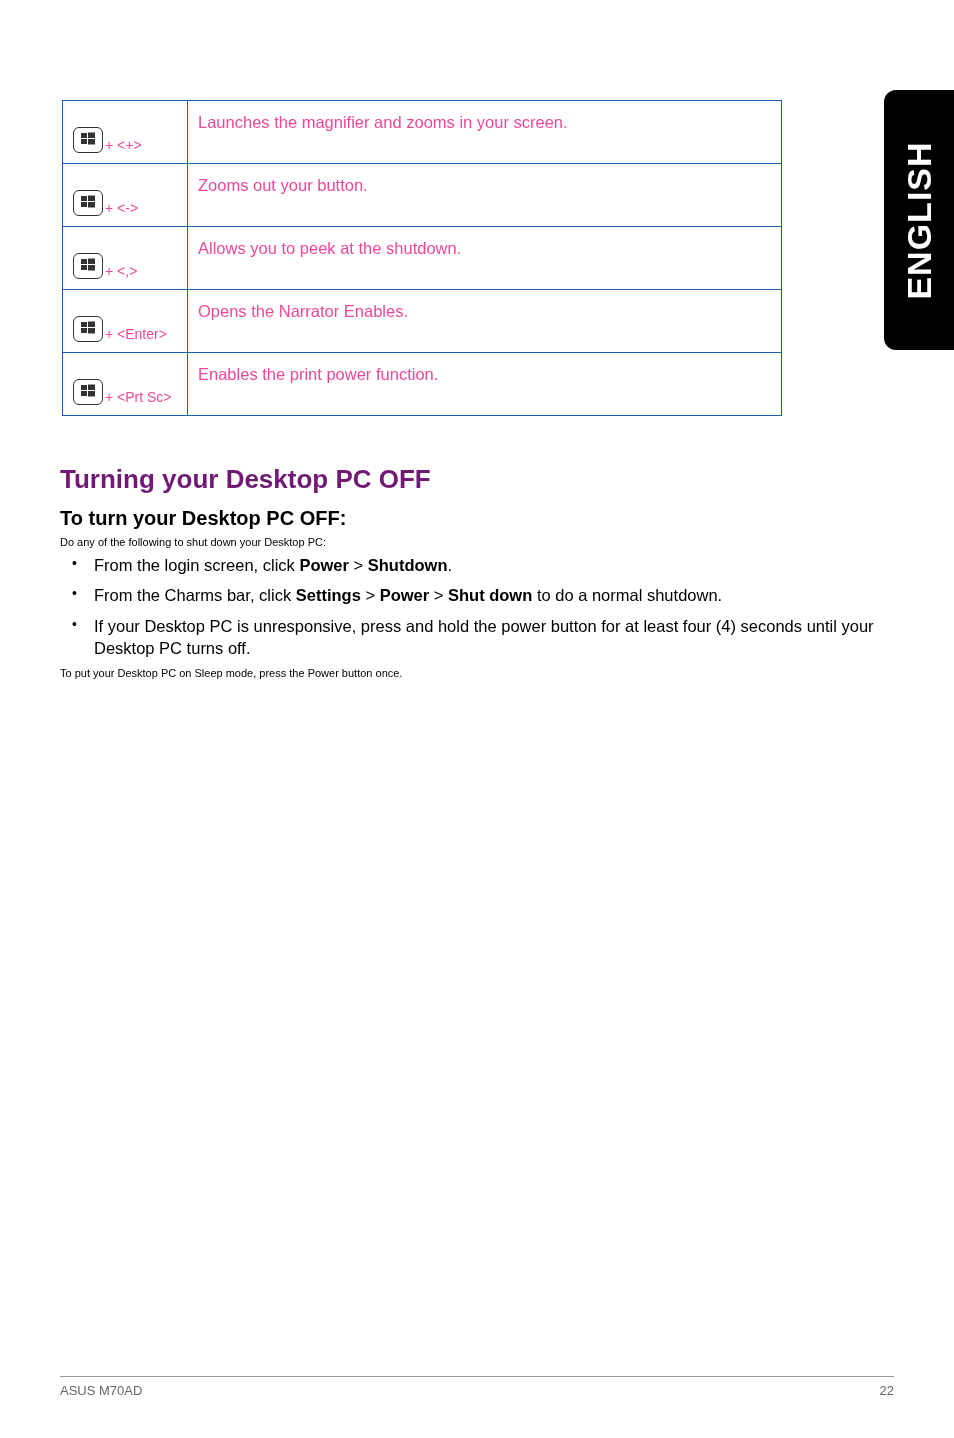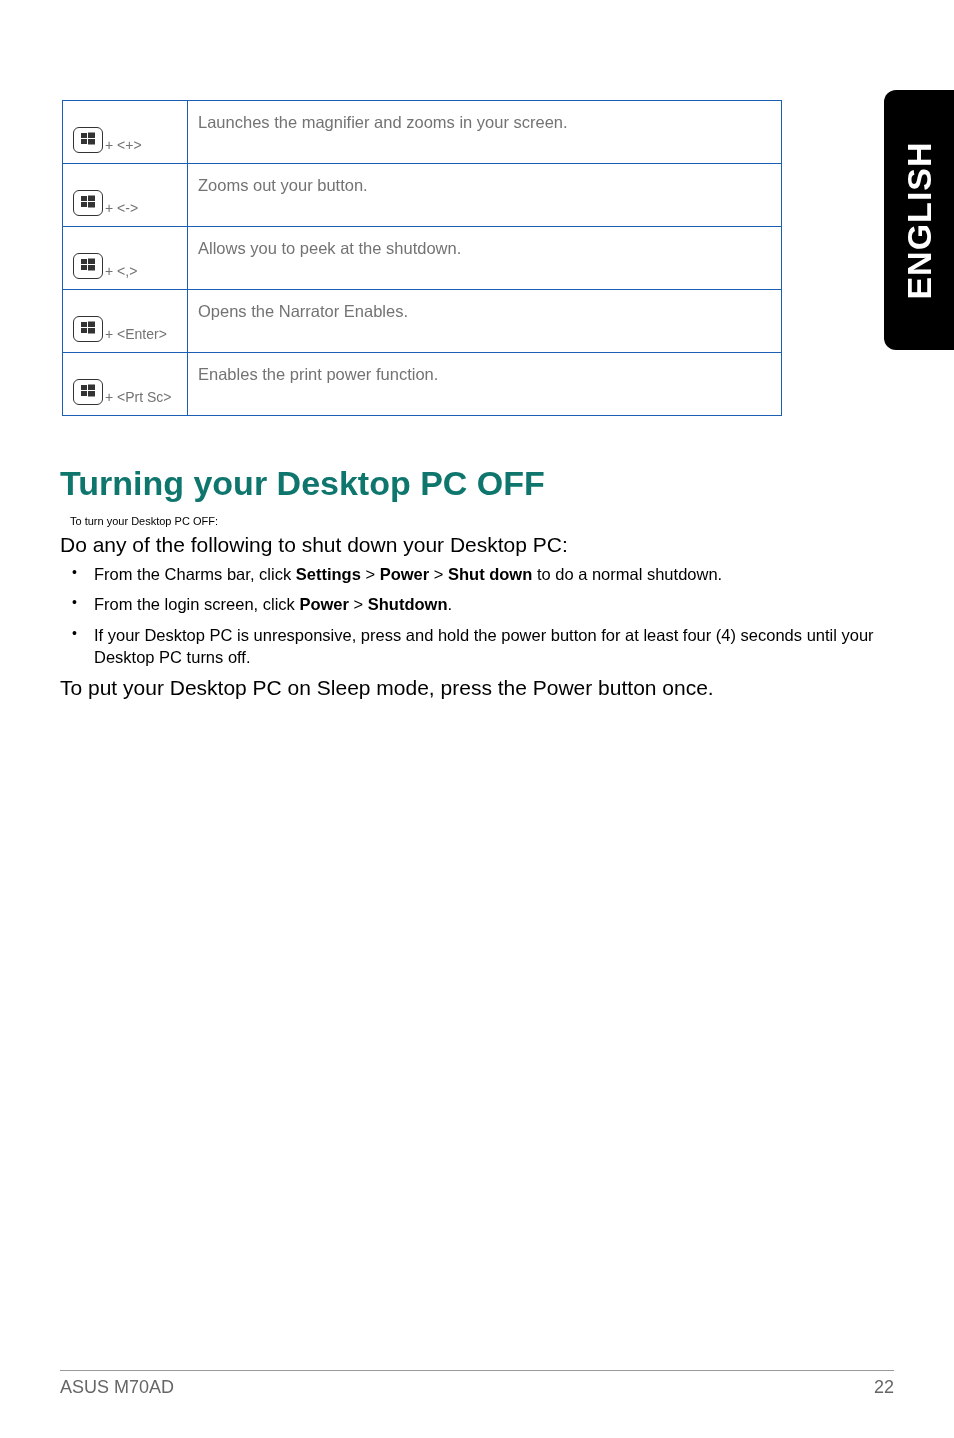--- a/index.html
+++ b/index.html
@@ -48,21 +48,21 @@
       border-right: 0;
       border-bottom: 0;
       table-layout: fixed;
       margin-left: 2px;
     }
     table.shortcuts td {
       border: 1px solid #1a5fb4;
       padding: 12px 10px 2px 10px;
       vertical-align: top;
       font-size: 16.5px;
-      color: #737373;
+      color: #ec4899;
     }
     table.shortcuts td.keycol {
       width: 125px;
       vertical-align: bottom;
       padding-bottom: 10px;
       padding-top: 26px;
     }
     .keycap {
       display: inline-block;
       border: 1.5px solid #333;
@@ -71,36 +71,35 @@
       height: 26px;
       position: relative;
       text-align: center;
       vertical-align: middle;
       margin-right: 2px;
       background: #fff;
     }
     .keycap svg { width: 16px; height: 16px; margin-top: 3px; }
     .plus { font-size: 14px; vertical-align: bottom; }
     h2.section {
-      font-size: 34px;
+      font-size: 26px;
       font-weight: bold;
       margin-top: 48px;
       margin-bottom: 12px;
-      color: #0f766e;
+      color: #701a75;
     }
     h2.section .thin { font-weight: bold; }
     h2.section .bold { font-weight: 900; }
     .subhead {
-      font-weight: normal;
+      font-weight: bold;
+      font-size: 20px;
+      margin-bottom: 6px;
+    }
+    .bodytext {
       font-size: 11px;
-      margin-bottom: 6px;
-      margin-left: 10px;
-    }
-    .bodytext {
-      font-size: 21px;
       margin-bottom: 6px;
     }
     ul.bullets {
       list-style: none;
       padding-left: 0;
       margin-top: 2px;
     }
     ul.bullets li {
       font-size: 16.5px;
       padding-left: 34px;
@@ -116,21 +115,21 @@
       font-size: 14px;
     }
     .b { font-weight: bold; }
     .footer {
       position: absolute;
       bottom: 40px;
       left: 60px;
       right: 60px;
       border-top: 1px solid #999;
       padding-top: 6px;
-      font-size: 18px;
+      font-size: 13px;
       color: #666;
       display: flex;
       justify-content: space-between;
     }
   </style>
 </head>
 <body>
 
 <div class="page">
 
@@ -208,24 +207,24 @@
   </tbody>
     </table>
 
   <h2 class="section">
     <span class="thin">Turning your </span><span class="bold">Desktop PC OFF</span>
   </h2>
   <div class="subhead">To turn your Desktop PC OFF:</div>
   <div class="bodytext">Do any of the following to shut down your Desktop PC:</div>
   <ul class="bullets">
     <li>
-      <span>From the Charms bar, click </span><span class="b">Settings</span><span> &gt; </span><span class="b">Power</span><span> &gt; </span><span class="b">Shut down</span><span> to do a normal shutdown.</span>
+      <span>From the login screen, click </span><span class="b">Power</span><span> &gt; </span><span class="b">Shutdown</span><span>.</span>
     </li>
     <li>
-      <span>From the login screen, click </span><span class="b">Power</span><span> &gt; </span><span class="b">Shutdown</span><span>.</span>
+      <span>From the Charms bar, click </span><span class="b">Settings</span><span> &gt; </span><span class="b">Power</span><span> &gt; </span><span class="b">Shut down</span><span> to do a normal shutdown.</span>
     </li>
     <li>
       <span>If your Desktop PC is unresponsive, press and hold the power  button for at least four (4) seconds until your Desktop PC turns off.</span>
     </li>
   </ul>
 
   <div class="bodytext">To put your Desktop PC on Sleep mode, press the Power button once.</div>
 
   <div class="footer">
     <span>ASUS M70AD</span>

